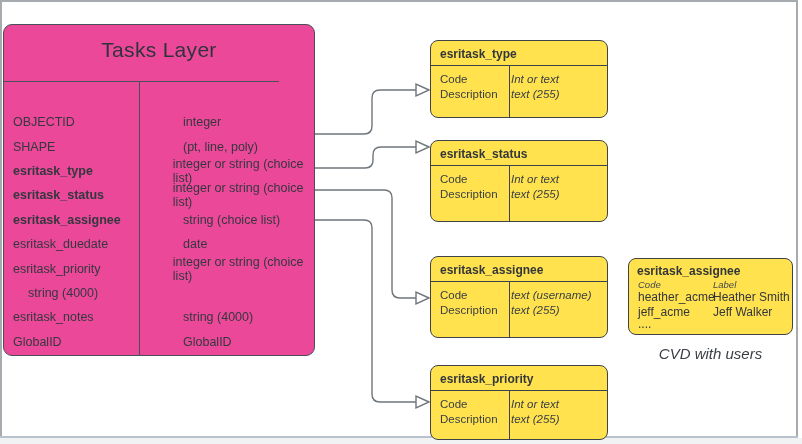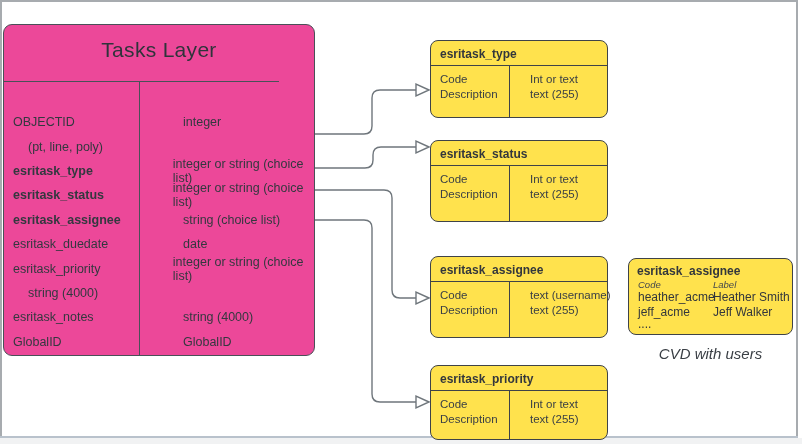--- a/index.html
+++ b/index.html
@@ -36,21 +36,21 @@
   
   .cbox {
     position:absolute; left:430px; width:178px; background:#ffe24d;
     border:1.6px solid #3f4348; border-radius:8px; z-index:2;
   }
   .cbox .ctitle { position:absolute; left:9px; top:6px; font-size:12px; font-weight:bold; color:#33373c; }
   .cbox .hrule { position:absolute; left:-1px; right:-1px; top:24px; border-top:1.4px solid #3f4348; }
   .cbox .vrule { position:absolute; left:78px; top:24px; bottom:0; border-left:1.4px solid #3f4348; }
   .cbox .cell { position:absolute; top:31px; font-size:11.5px; line-height:15px; color:#3b4045; }
   .cbox .cell.l { left:9px; width:68px; }
-  .cbox .cell.r { left:99px; width:90px; }
+  .cbox .cell.r { left:80px; width:90px;font-style:italic; }
   #cbox-type     { top:40px;  height:78px; }
   #cbox-status   { top:140px; height:82px; }
   #cbox-assignee { top:256px; height:82px; }
   #cbox-priority { top:365px; height:75px; }
 
   
   .cvd-box {
     position:absolute; left:628px; top:258px; width:165px; height:77px;
     background:#ffe24d; border:1.6px solid #3f4348; border-radius:8px; z-index:2;
   }
@@ -95,20 +95,21 @@
   <div class="main-table">
     <div class="main-title">Tasks Layer</div>
     <div class="main-title-rule"></div>
     <div class="main-vrule"></div>
     <div class="field-rows">
       <div class="trow">
           <span class="fname">OBJECTID</span>
           <span class="ftype">integer</span>
         </div>
       <div class="trow">
+          <span class="fname">SHAPE</span>
           <span class="ftype">(pt, line, poly)</span>
         </div>
       <div class="trow bold">
           <span class="fname">esritask_type</span>
           <span class="ftype">integer or string (choice list)</span>
         </div>
       <div class="trow bold">
           <span class="fname">esritask_status</span>
           <span class="ftype">integer or string (choice list)</span>
         </div>

